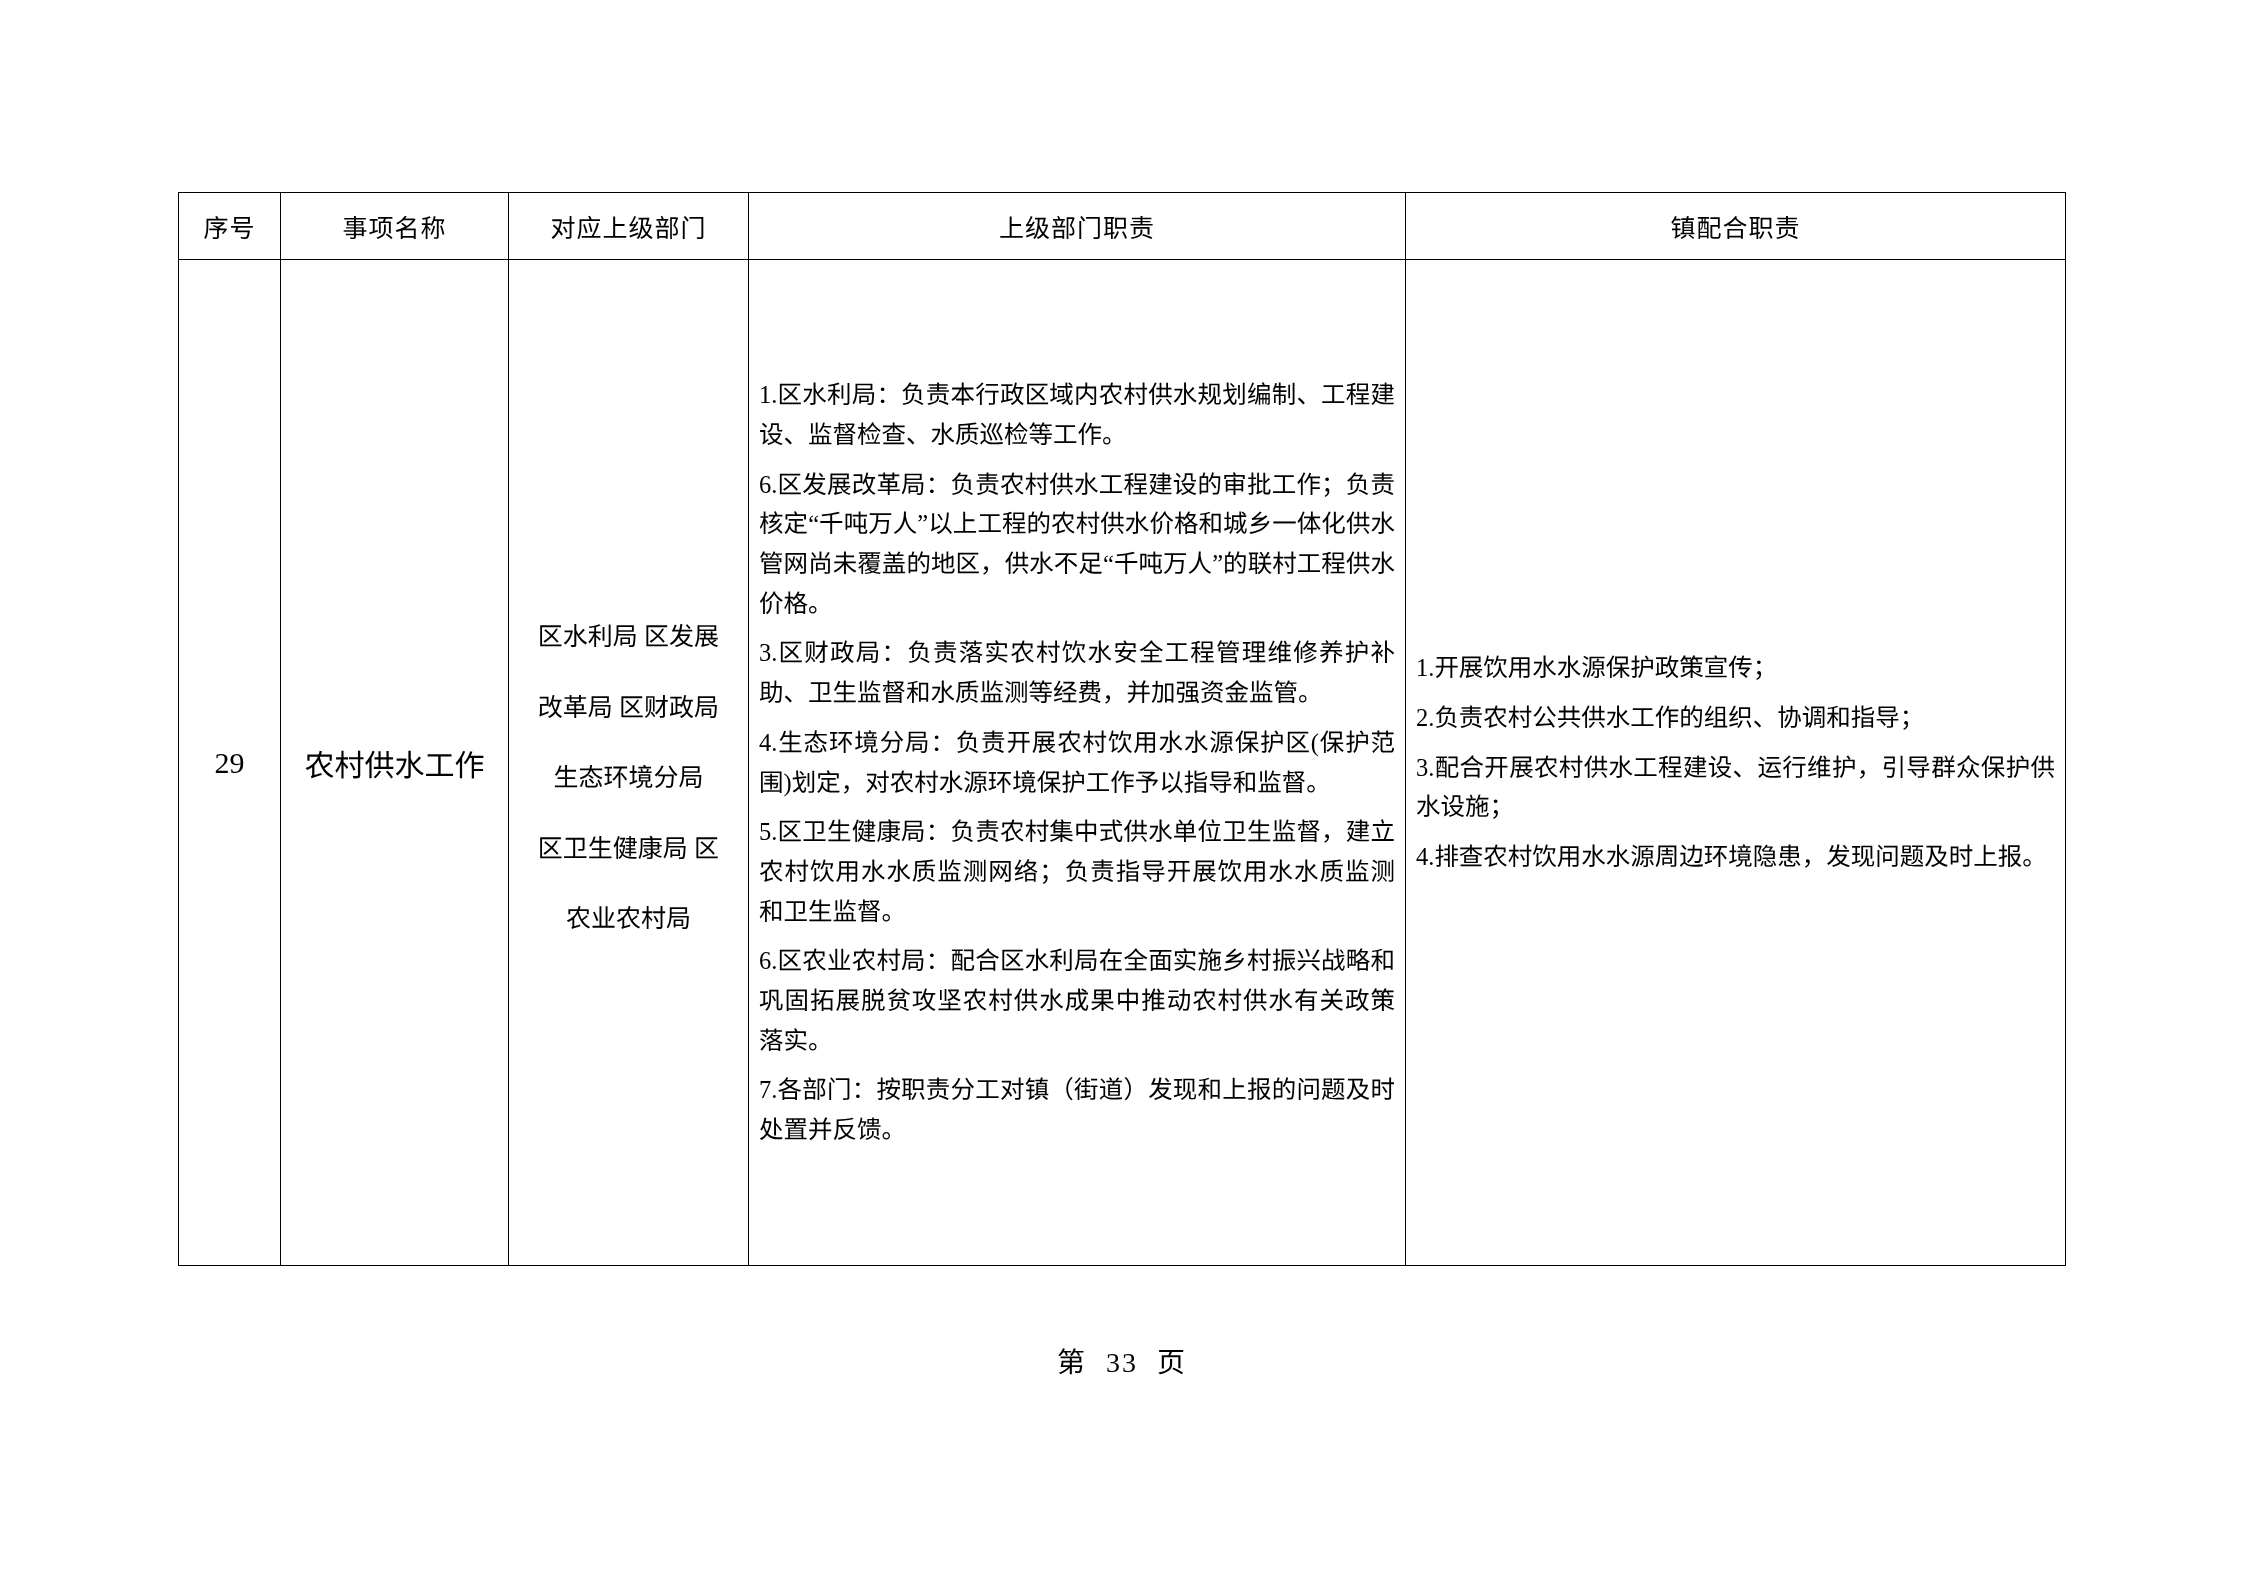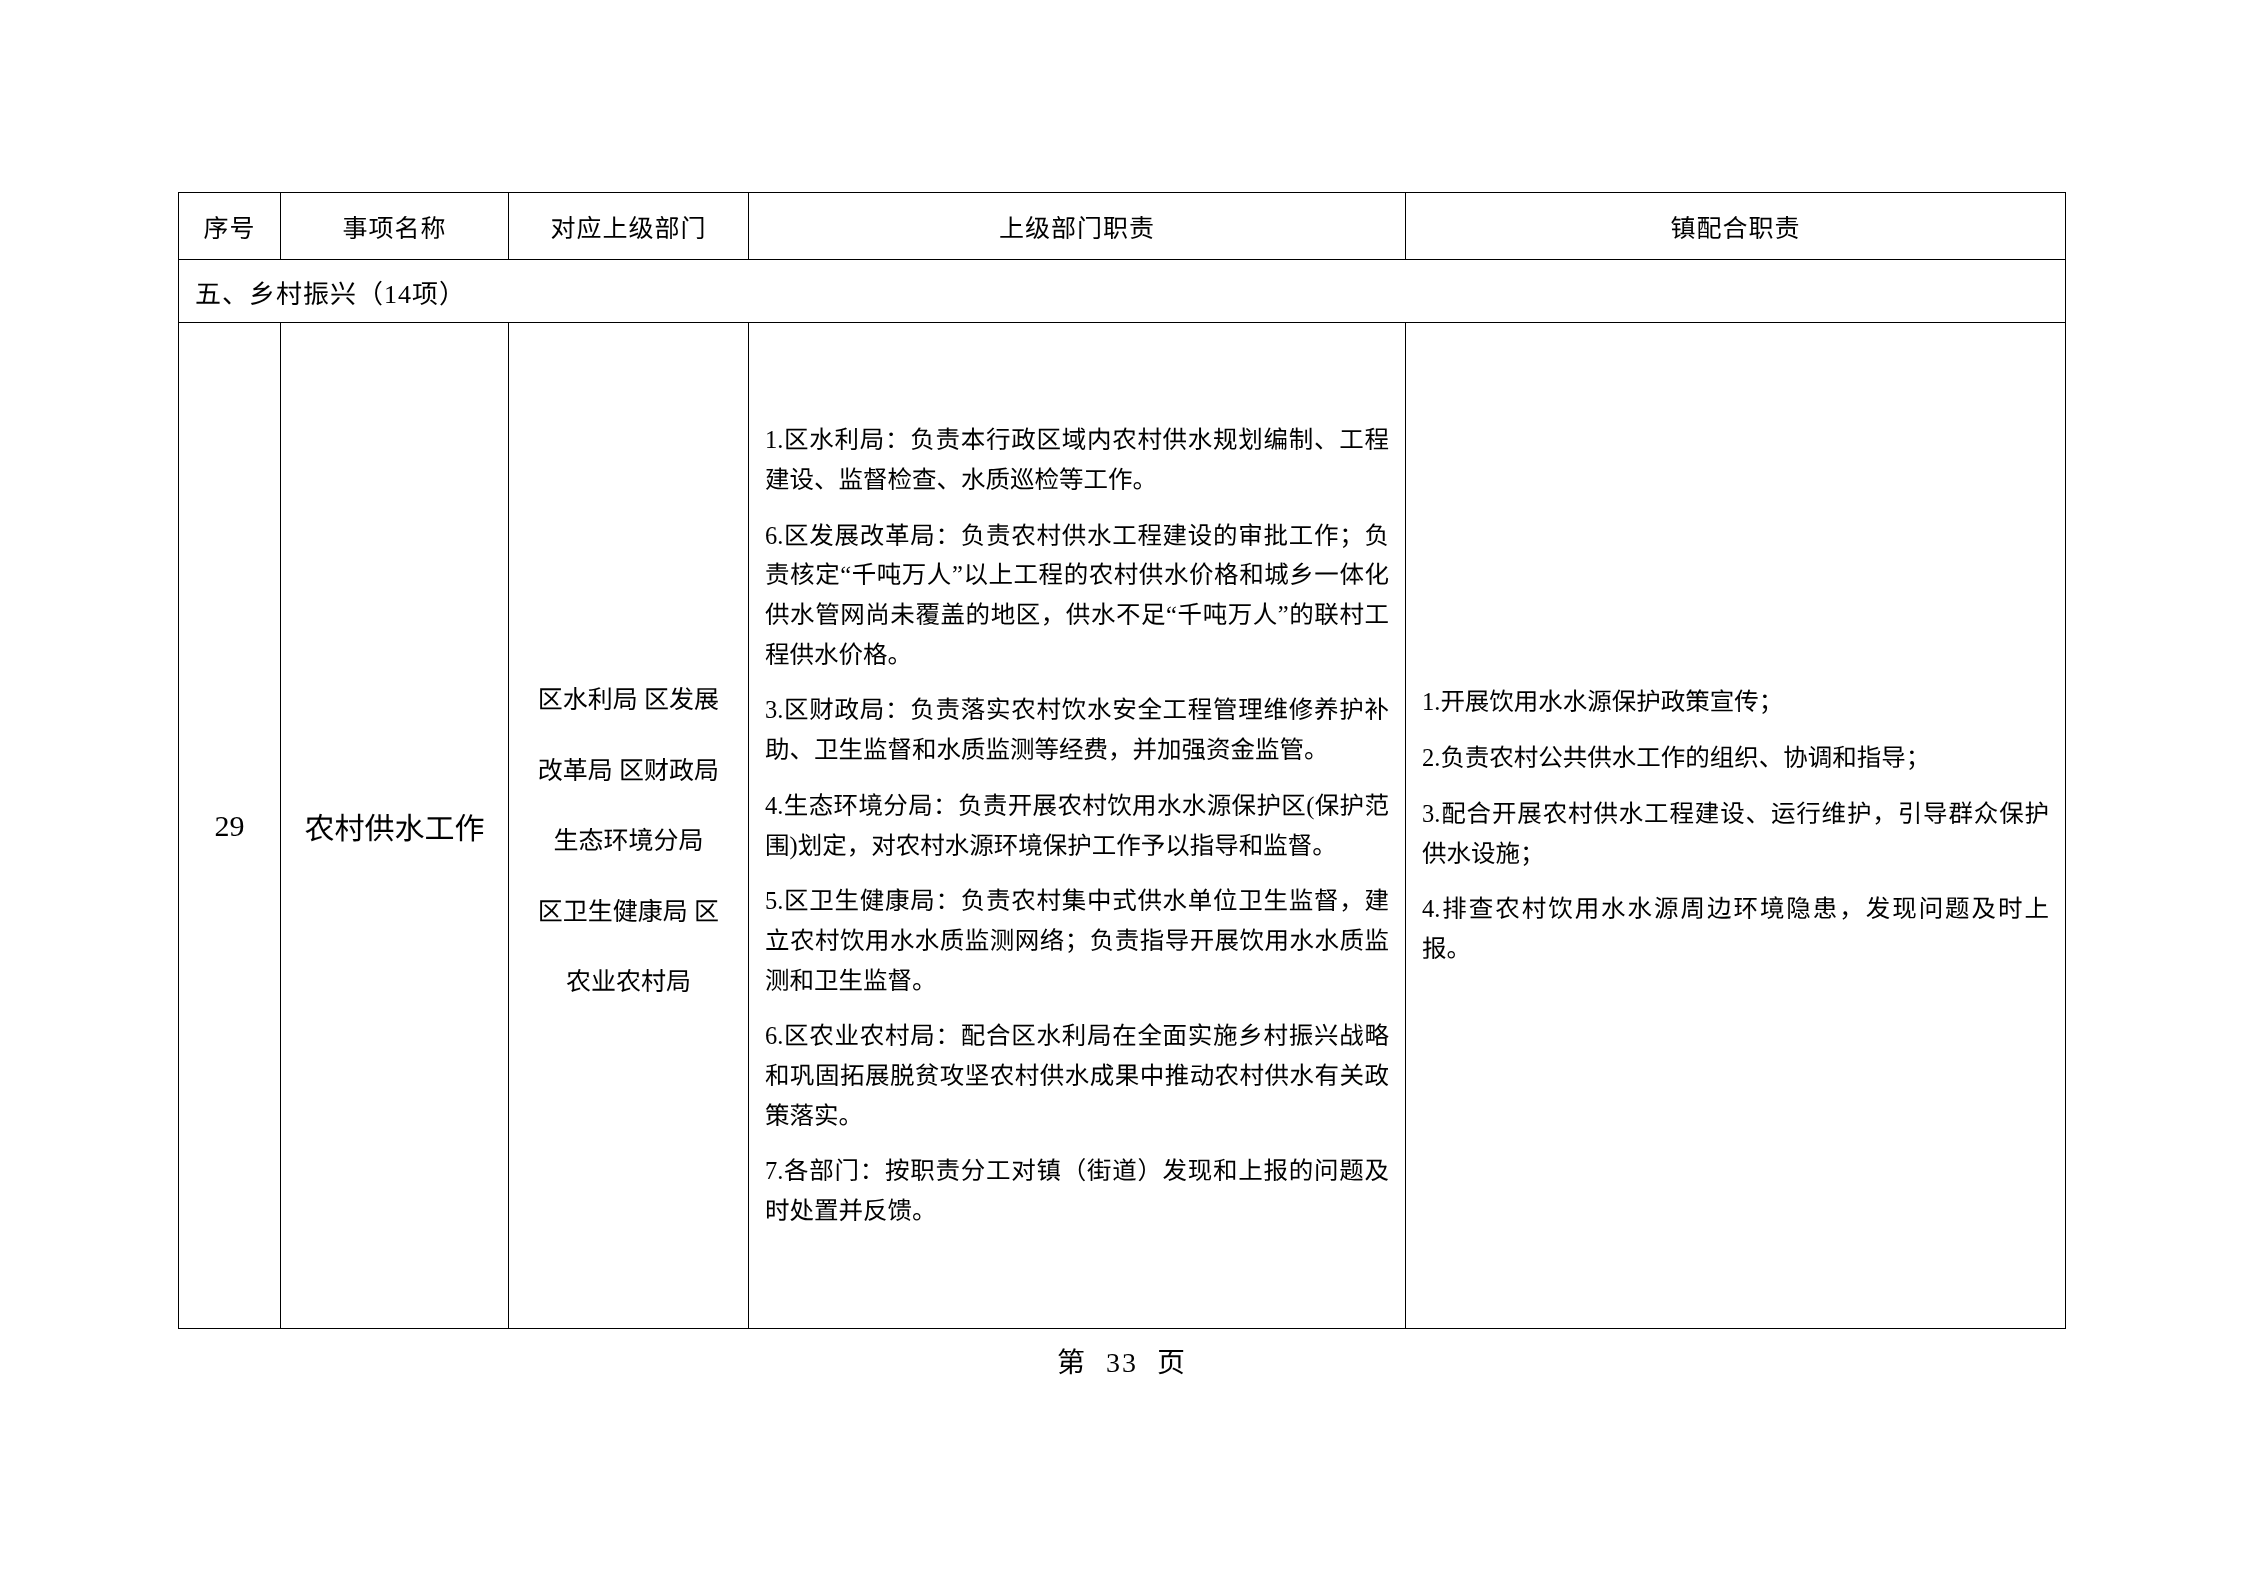--- a/index.html
+++ b/index.html
@@ -71,21 +71,21 @@
   .cell-dept .ln { display: block; white-space: nowrap; margin-top: 31px; }
   .cell-duty {
     font-size: 24.5px;
     line-height: 1.62;
     padding: 10px 18px 10px 20px;
     text-align: justify;
     text-justify: inter-ideograph;
     vertical-align: middle;
   }
   .cell-duty p, .cell-town p {
-    margin: 16px;
+    margin: 10px;
     text-indent: 0;
   }
   .cell-town {
     font-size: 24.5px;
     line-height: 1.62;
     padding: 10px 22px 10px 20px;
     text-align: justify;
     text-justify: inter-ideograph;
     vertical-align: middle;
   }
@@ -115,23 +115,20 @@
         <col class="c5">
     </colgroup>
     <tbody>
       <tr class="hdr">
         <td>序号</td>
         <td>事项名称</td>
         <td>对应上级部门</td>
         <td>上级部门职责</td>
         <td>镇配合职责</td>
       </tr>
-      <tr class="section-row">
-        <td colspan="5">五、乡村振兴（14项）</td>
-      </tr>
       <tr class="body-row">
         <td class="cell-center">29</td>
         <td class="cell-center">农村供水工作</td>
         <td class="cell-dept">
           <span class="ln">区水利局  区发展</span>
           <span class="ln">改革局  区财政局</span>
           <span class="ln">生态环境分局</span>
           <span class="ln">区卫生健康局  区</span>
           <span class="ln">农业农村局</span>
         </td>

